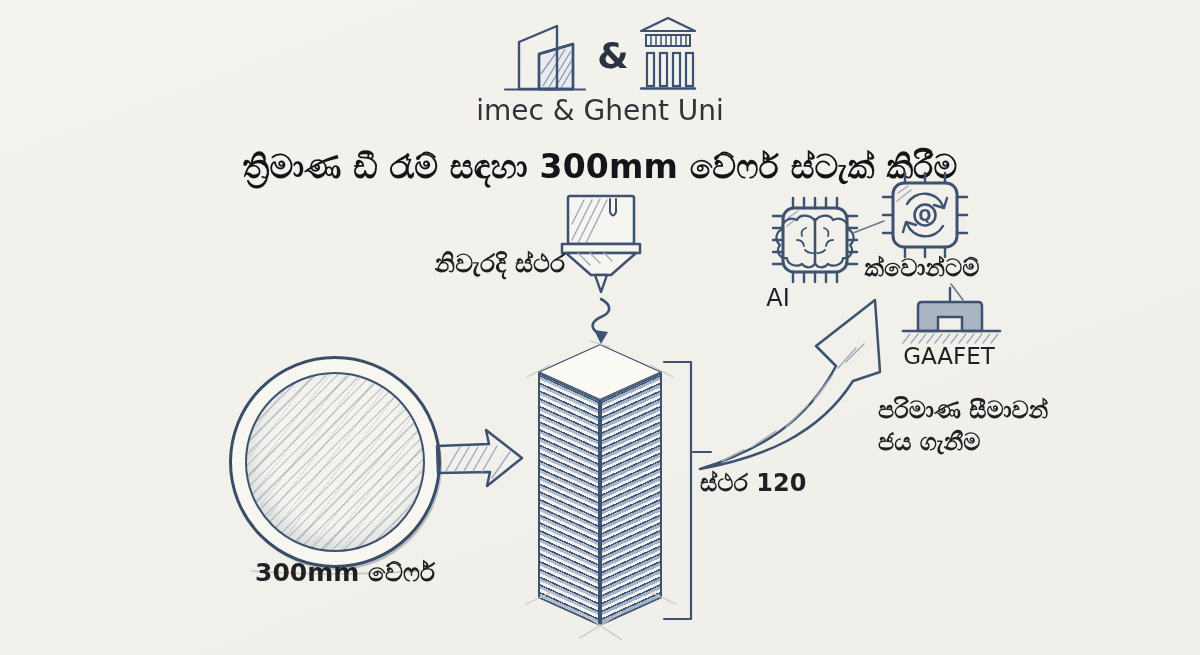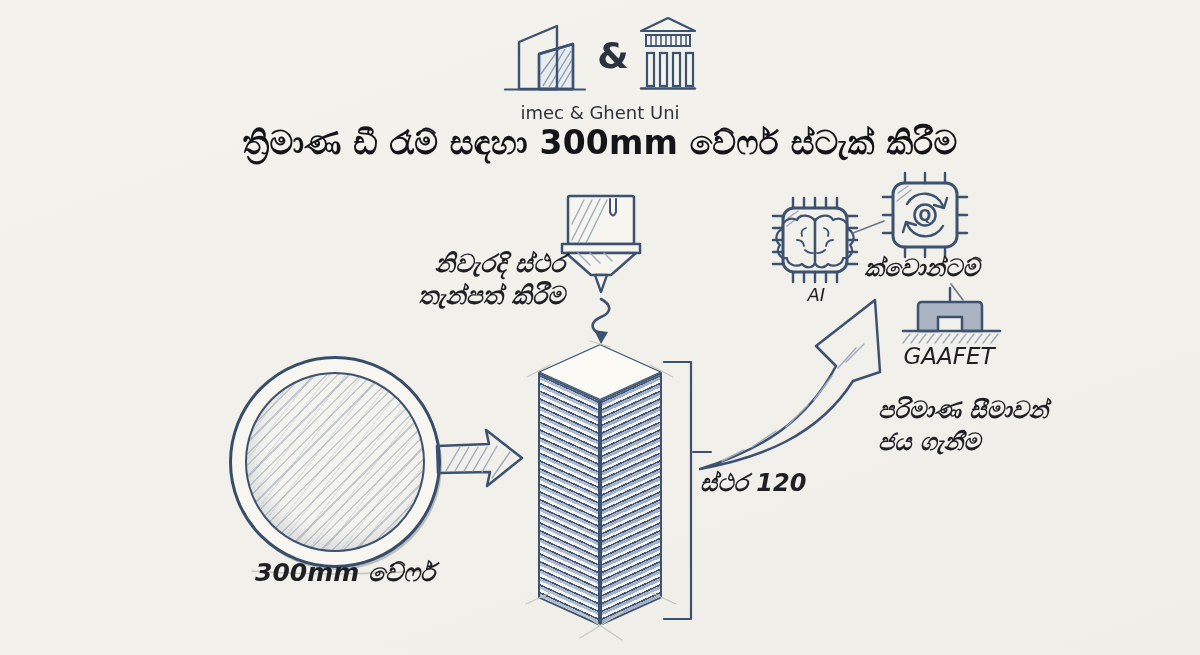--- a/index.html
+++ b/index.html
@@ -3,24 +3,24 @@
 <meta charset="utf-8">
 <style>
   html,body{margin:0;padding:0;}
   body{font-family:"DejaVu Sans","Liberation Sans",sans-serif;background:#e8e7e1;}
   .canvas{position:relative;width:1200px;height:655px;overflow:hidden;
     background:linear-gradient(160deg,#f3f2ed 0%,#f1f0ea 55%,#efeee8 100%);}
   
   .header{position:absolute;top:10px;left:0;right:0;display:flex;flex-direction:column;align-items:center;}
   .logo-row{display:flex;align-items:flex-end;gap:10px;height:82px;}
   .amp{font-size:36px;font-weight:600;color:#2b3240;line-height:1;margin-bottom:18px;}
-  .partners{margin-top:10px;font-size:18px;color:#2f333a;}
-  .title{margin-top:0;font-size:33px;font-weight:700;color:#141518;letter-spacing:.2px;}
+  .partners{margin-top:2px;font-size:28px;color:#2f333a;}
+  .title{margin-top:20px;font-size:33px;font-weight:700;color:#141518;letter-spacing:.2px;}
   
-  .lbl{position:absolute;color:#1e2024;font-weight:600;font-style:italic;}
+  .lbl{position:absolute;color:#1e2024;font-weight:600;}
   .lbl .ln{display:block;}
   
   .wafer-outer{position:absolute;left:229px;top:356px;width:212px;height:212px;border-radius:50%;
     border:3px solid #3a4d68;background:#f7f6f1;box-sizing:border-box;
     box-shadow:2px 3px 0 -1px rgba(58,77,104,.30);}
   .wafer-inner{position:absolute;left:13px;top:13px;width:180px;height:180px;border-radius:50%;
     border:2.5px solid #3f526d;box-sizing:border-box;background-color:#f4f3ee;
     background-image:
       repeating-linear-gradient(135deg,rgba(96,115,143,.30) 0 1.6px,rgba(0,0,0,0) 1.6px 8px),
       repeating-linear-gradient(128deg,rgba(96,115,143,.14) 0 1.2px,rgba(0,0,0,0) 1.2px 13px);
@@ -153,33 +153,32 @@
     </g>
 
     <g>
       <path d="M853,233 L884,221" stroke="#6b7790" stroke-width="1.6" stroke-linecap="round"></path>
       <path d="M951,284 L963,300" stroke="#6b7790" stroke-width="1.6" stroke-linecap="round"></path>
     </g>
   </svg>
 
   <div class="lbl" style="left:400px;top:248px;width:165px;text-align:right;font-size:25px;line-height:32px;">
     <span class="ln">නිවැරදි ස්ථර</span>
-    <span class="ln">තැන්පත් කිරීම</span>
   </div>
 
   <div class="lbl" style="left:235px;top:558px;width:200px;text-align:right;font-size:25px;">300mm වේෆර්</div>
 
   <div class="lbl" style="left:700px;top:468px;width:190px;font-size:24px;line-height:31px;">
     <span class="ln">ස්ථර 120</span>
   </div>
 
   <div class="lbl" style="left:833px;top:394px;width:220px;font-size:24px;line-height:32px;margin-left:45px;">
     <span class="ln">පරිමාණ සීමාවන්</span>
     <span class="ln">ජය ගැනීම</span>
   </div>
 
-  <div class="lbl" style="left:765px;top:284px;width:60px;text-align:right;font-size:18px;font-weight:500;">AI</div>
+  <div class="lbl" style="left:748px;top:284px;width:60px;text-align:center;font-size:24px;font-weight:500;">AI</div>
 
   <div class="lbl" style="left:888px;top:343px;width:122px;text-align:center;font-size:23px;font-weight:500;">GAAFET</div>
 
   <div class="lbl" style="left:856px;top:254px;width:132px;text-align:center;font-size:24px;">ක්වොන්ටම්</div>
 
 </div>
 
 </body></html>

